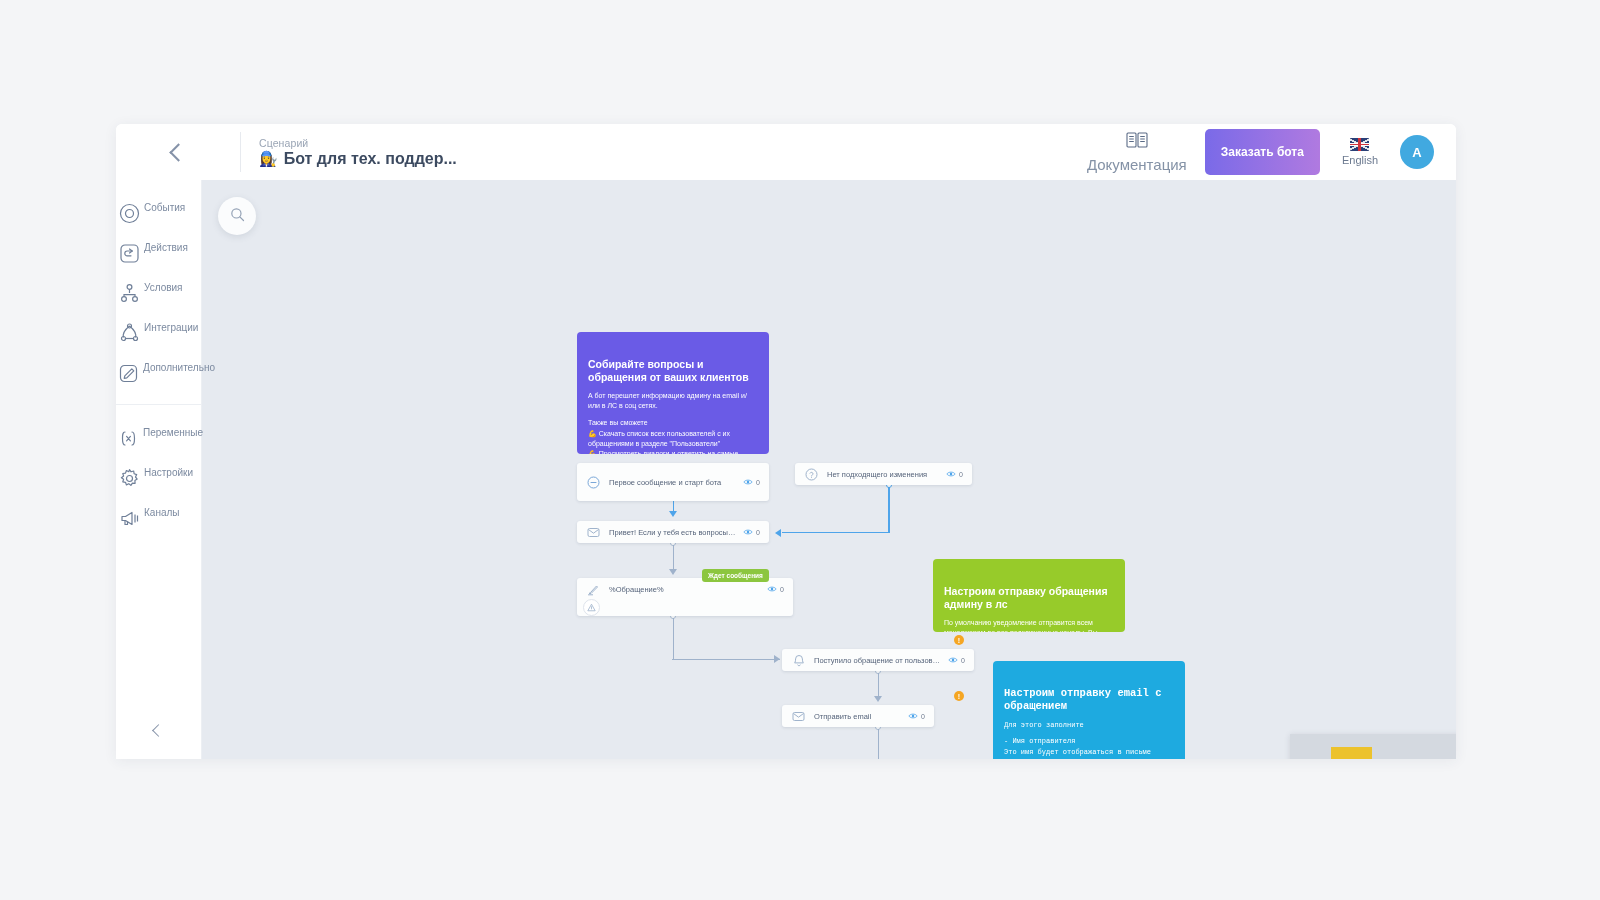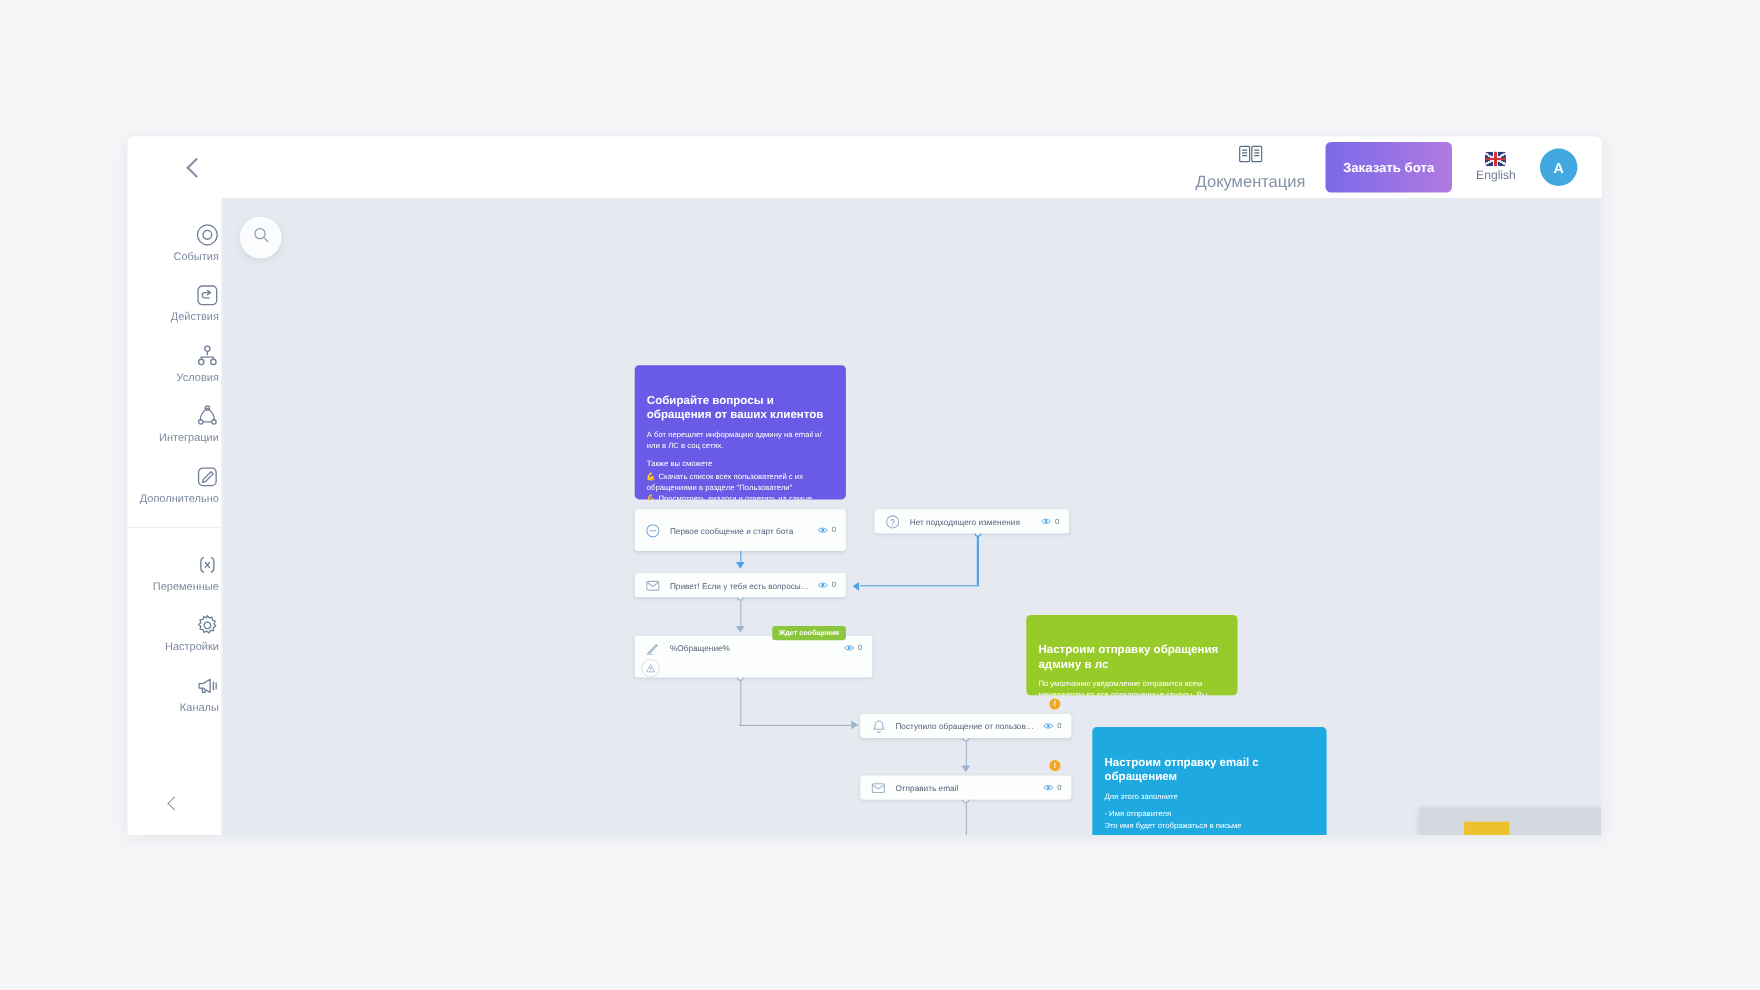--- a/index.html
+++ b/index.html
@@ -100,21 +100,21 @@
     width: 86px; height: 579px;
     background: #fff;
     border-right: 1px solid #eceff3;
     z-index: 30;
     display: flex; flex-direction: column;
     padding-top: 14px;
   }
   .side-group-1 { padding-bottom: 10px; border-bottom: 1px solid #eceff3; }
   .side-group-2 { padding-top: 14px; }
   .side-item {
-    display: flex; flex-direction: column; align-items: flex-end;
+    display: flex; flex-direction: row; align-items: flex-start;
     gap: 4px; padding: 8px 2px 10px; cursor: pointer;
   }
   .side-label { font-size: 10px; color: #7c8aa0; text-align: center; line-height: 1.1; }
   .side-icon { width: 22px; height: 22px; display:flex; align-items:center; justify-content:center;}
   .side-collapse {
     margin-top: auto; margin-bottom: 24px;
     display: flex; justify-content: center; cursor: pointer;
   }
   .chev-sm {
     width: 9px; height: 9px;
@@ -150,21 +150,21 @@
     overflow: hidden;
   }
   .note h4 { font-size: 10.5px; font-weight: 700; line-height: 1.25; margin-bottom: 7px; }
   .note p  { font-size: 7px; line-height: 1.45; margin-bottom: 6px; }
   .note p:last-child { margin-bottom: 0; }
   .note ul { list-style: none; }
   .note li { font-size: 7px; line-height: 1.45; padding-left: 0; }
 
   .note-purple { left: 375px; top: 152px; width: 192px; height: 122px; background: #6a5be6; }
   .note-green  { left: 731px; top: 379px; width: 192px; height: 73px;  background: #97cb2a; }
-  .note-blue   { left: 791px; top: 481px; width: 213px; height: 119px; background: #1eaae0; }
+  .note-blue   { left: 791px; top: 481px; width: 192px; height: 119px; background: #1eaae0; font-family: Liberation Mono, monospace; }
 
   
   .node {
     position: absolute;
     background: #fcfdfd;
     border-radius: 3px;
     box-shadow: 0 1px 3px rgba(60,75,100,.14);
     display: flex; align-items: center;
     padding: 0 9px;
     cursor: pointer;
@@ -183,21 +183,21 @@
   }
   .views-num { font-size: 7px; color: #6e7b90; }
 
   .node-start   { left: 375px; top: 283px; width: 192px; height: 38px; }
   .node-noscen  { left: 593px; top: 283px; width: 177px; height: 22px; }
   .node-hello   { left: 375px; top: 341px; width: 192px; height: 22px; }
   .node-appeal  { left: 375px; top: 398px; width: 216px; height: 38px; flex-direction: column; align-items: stretch; padding: 0; }
   .node-appeal .node-row { padding: 0 9px; height: 22px; }
   .node-appeal .node-sub { height: 16px; }
   .node-notify  { left: 580px; top: 469px; width: 192px; height: 22px; }
-  .node-email   { left: 580px; top: 525px; width: 192px; height: 22px; }
+  .node-email   { left: 580px; top: 525px; width: 152px; height: 22px; }
 
   .badge-wait {
     position: absolute; left: 500px; top: 389px;
     background: #8cc63f; color: #fff;
     font-size: 6.5px; font-weight: 600;
     padding: 3px 6px; border-radius: 3px;
   }
   .badge-warn {
     position: absolute;
     width: 10px; height: 10px; border-radius: 50%;
@@ -249,20 +249,27 @@
   .mm-block { position: absolute; }
 </style>
 </head>
 <body>
 
 <div id="app">
 
   <div class="header">
     <div class="back-btn">
       <span class="chev-left"></span>
+    </div>
+    <div class="title-wrap">
+      <div class="scen-label">Сценарий</div>
+      <div class="scen-name">
+        <span class="scen-emoji">👩‍🔧</span>
+        <span>Бот для тех. поддер...</span>
+      </div>
     </div>
 
     <div class="header-right">
       <div class="doc-item">
         <span>
           <svg width="22" height="18" viewBox="0 0 22 18" fill="none" stroke="#5a6b86" stroke-width="1.1">
             <rect x="1" y="2" width="9" height="14" rx="1"></rect>
             <rect x="12" y="2" width="9" height="14" rx="1"></rect>
             <line x1="3.2" y1="5.5" x2="7.8" y2="5.5"></line>
               <line x1="3.2" y1="8" x2="7.8" y2="8"></line>

